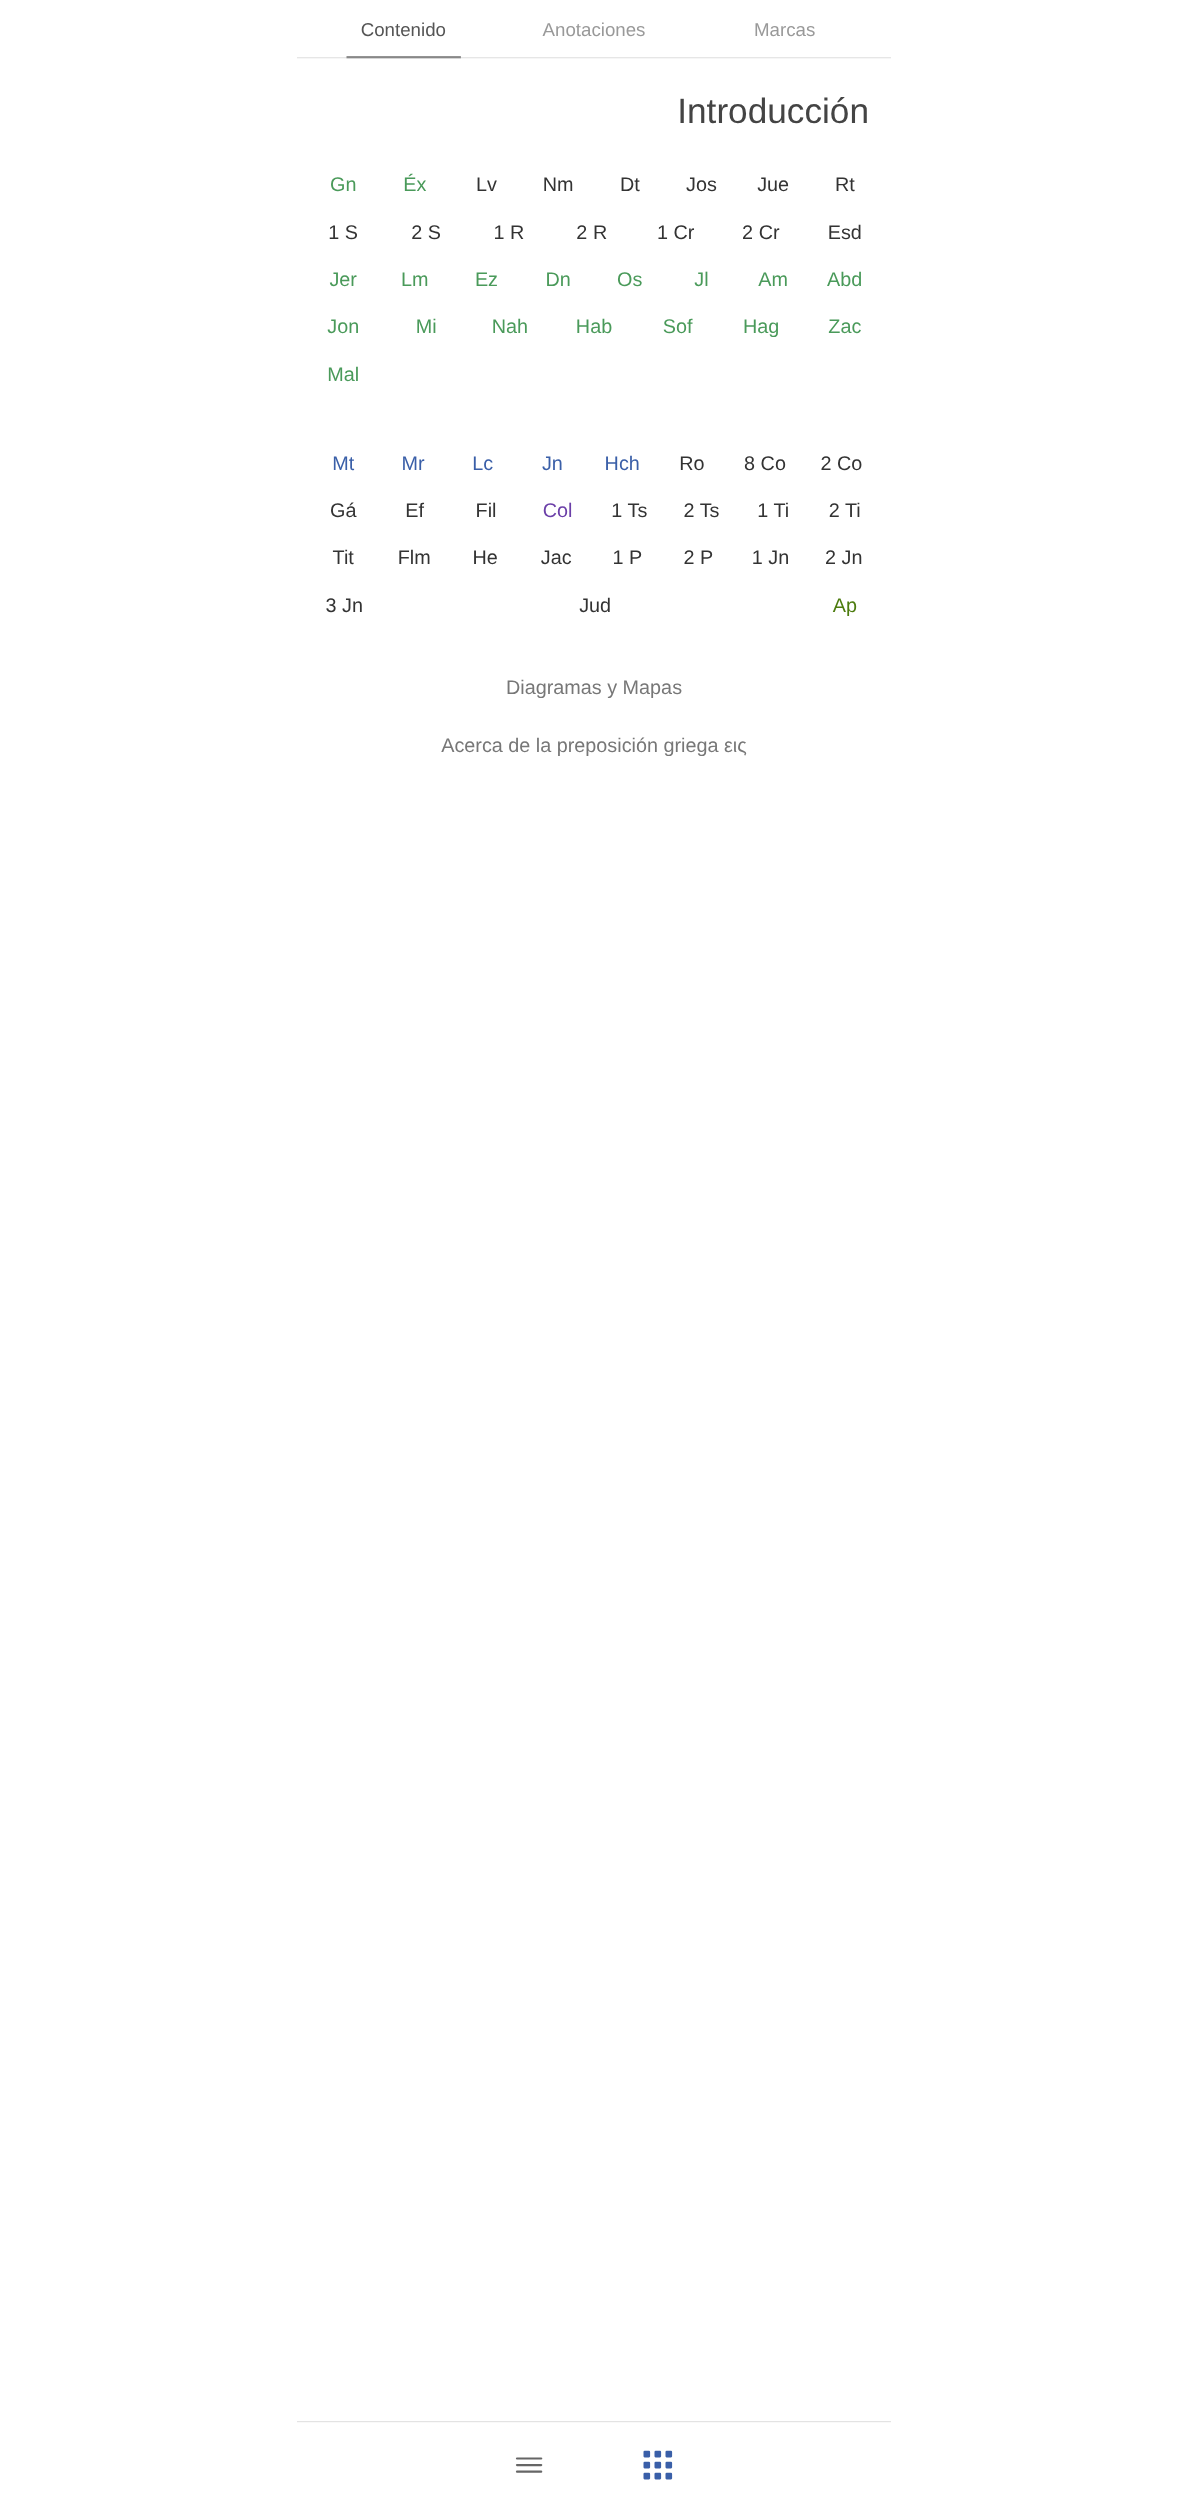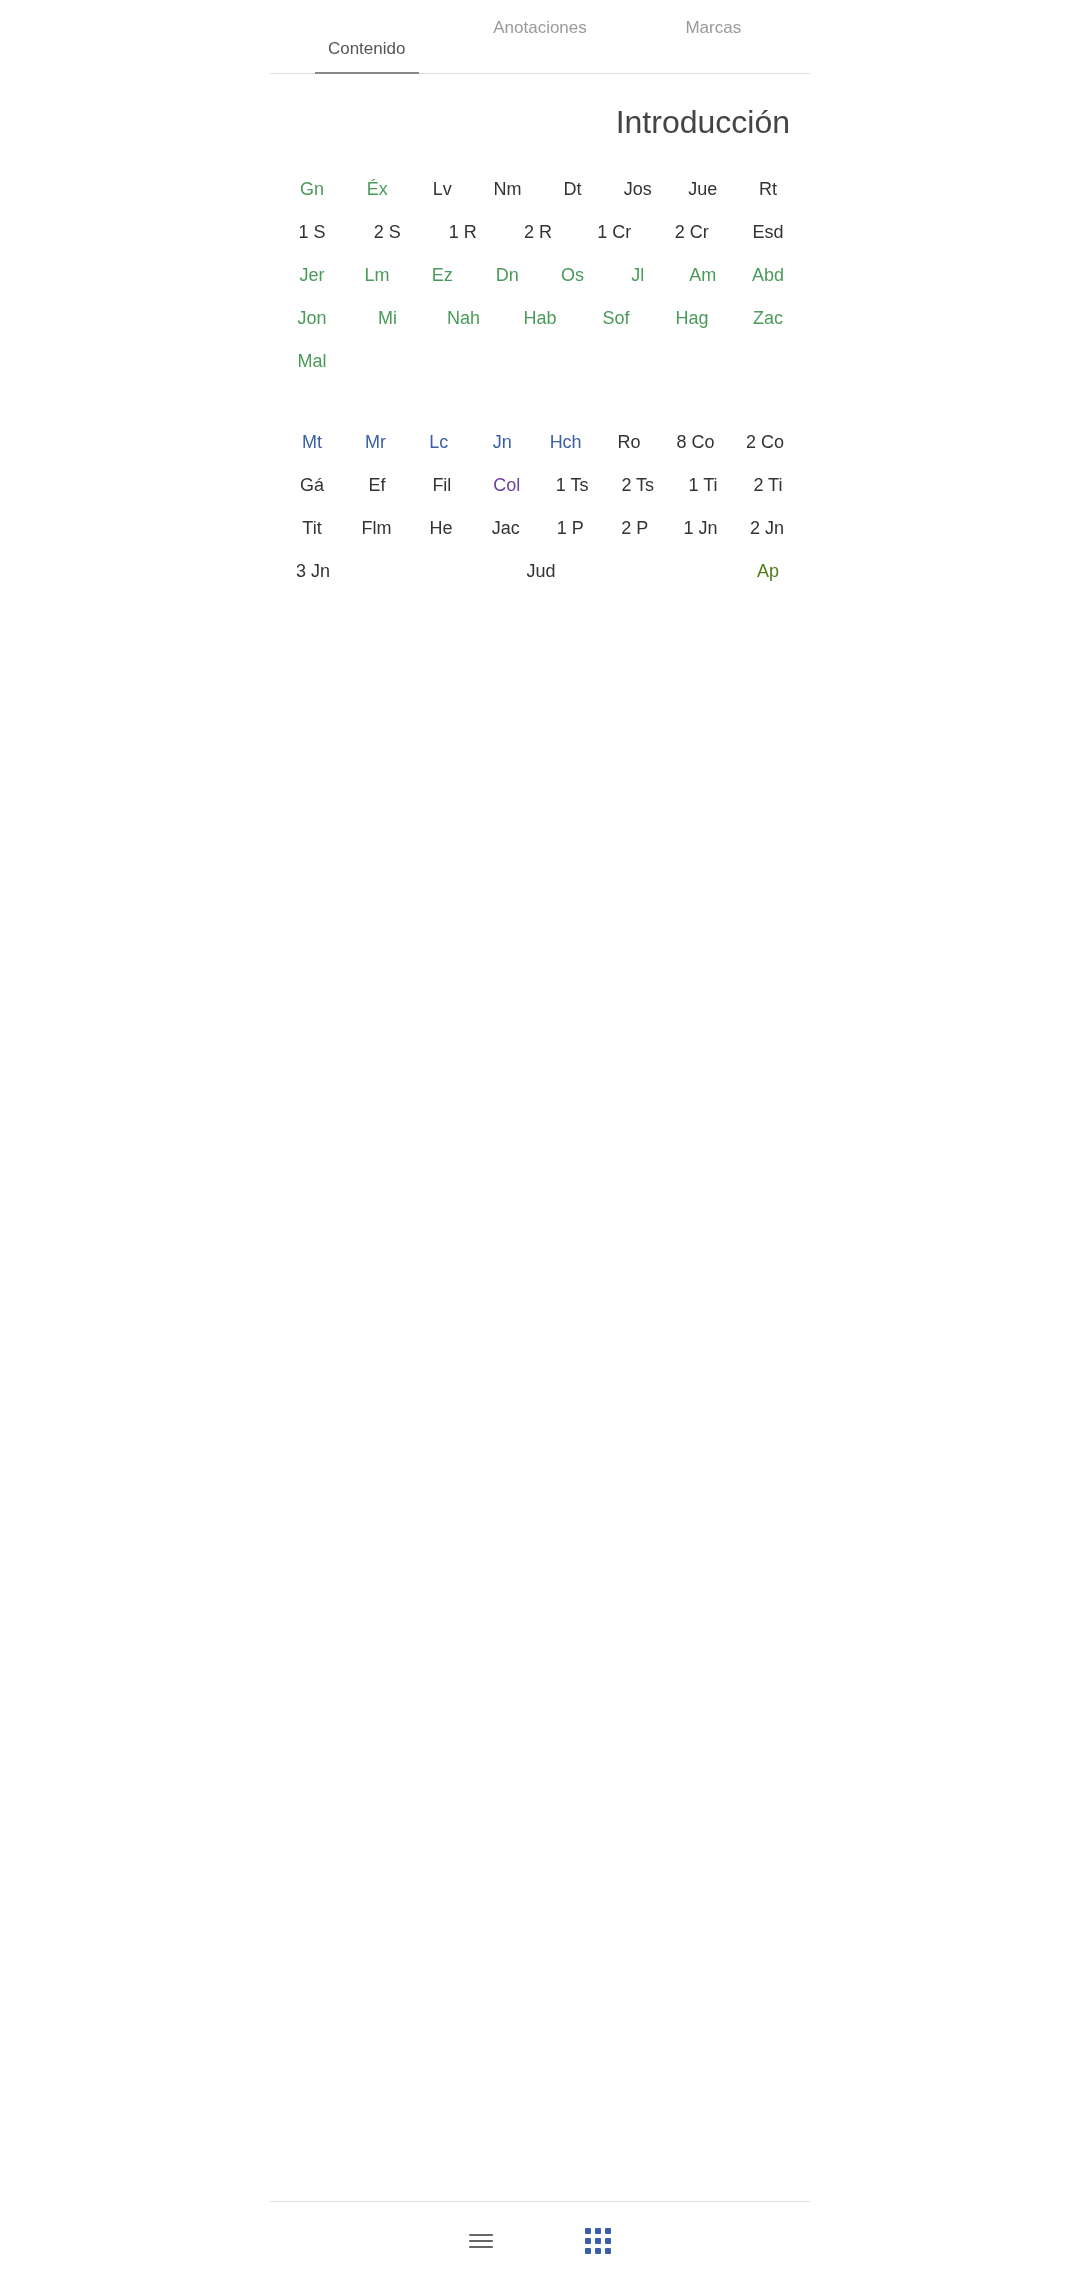--- a/index.html
+++ b/index.html
@@ -25,21 +25,20 @@
       flex: 1;
       text-align: center;
       padding: 18px 8px 14px;
       font-size: 17px;
       color: #999;
       cursor: pointer;
       position: relative;
     }
     .tab.active {
       color: #555;
-      margin-top: 21px;
     }
     .tab.active::after {
       content: '';
       position: absolute;
       bottom: -1px;
       left: 20%;
       right: 20%;
       height: 2px;
       background: #888;
     }
@@ -258,20 +257,22 @@
         </div>
         <div class="books-row">
           <span class="book-link color-dark">3 Jn</span>
           <span class="book-link color-dark">Jud</span>
           <span class="book-link color-teal">Ap</span>
         </div>
       </div>
   </div>
 
   <div class="footer-links">
+    <span class="footer-link">Diagramas y Mapas</span>
+    <span class="footer-link">Acerca de la preposición griega εις</span>
   </div>
 
 </div>
 
 <div class="bottom-nav">
   <div class="hamburger">
     <span></span>
     <span></span>
     <span></span>
   </div>

